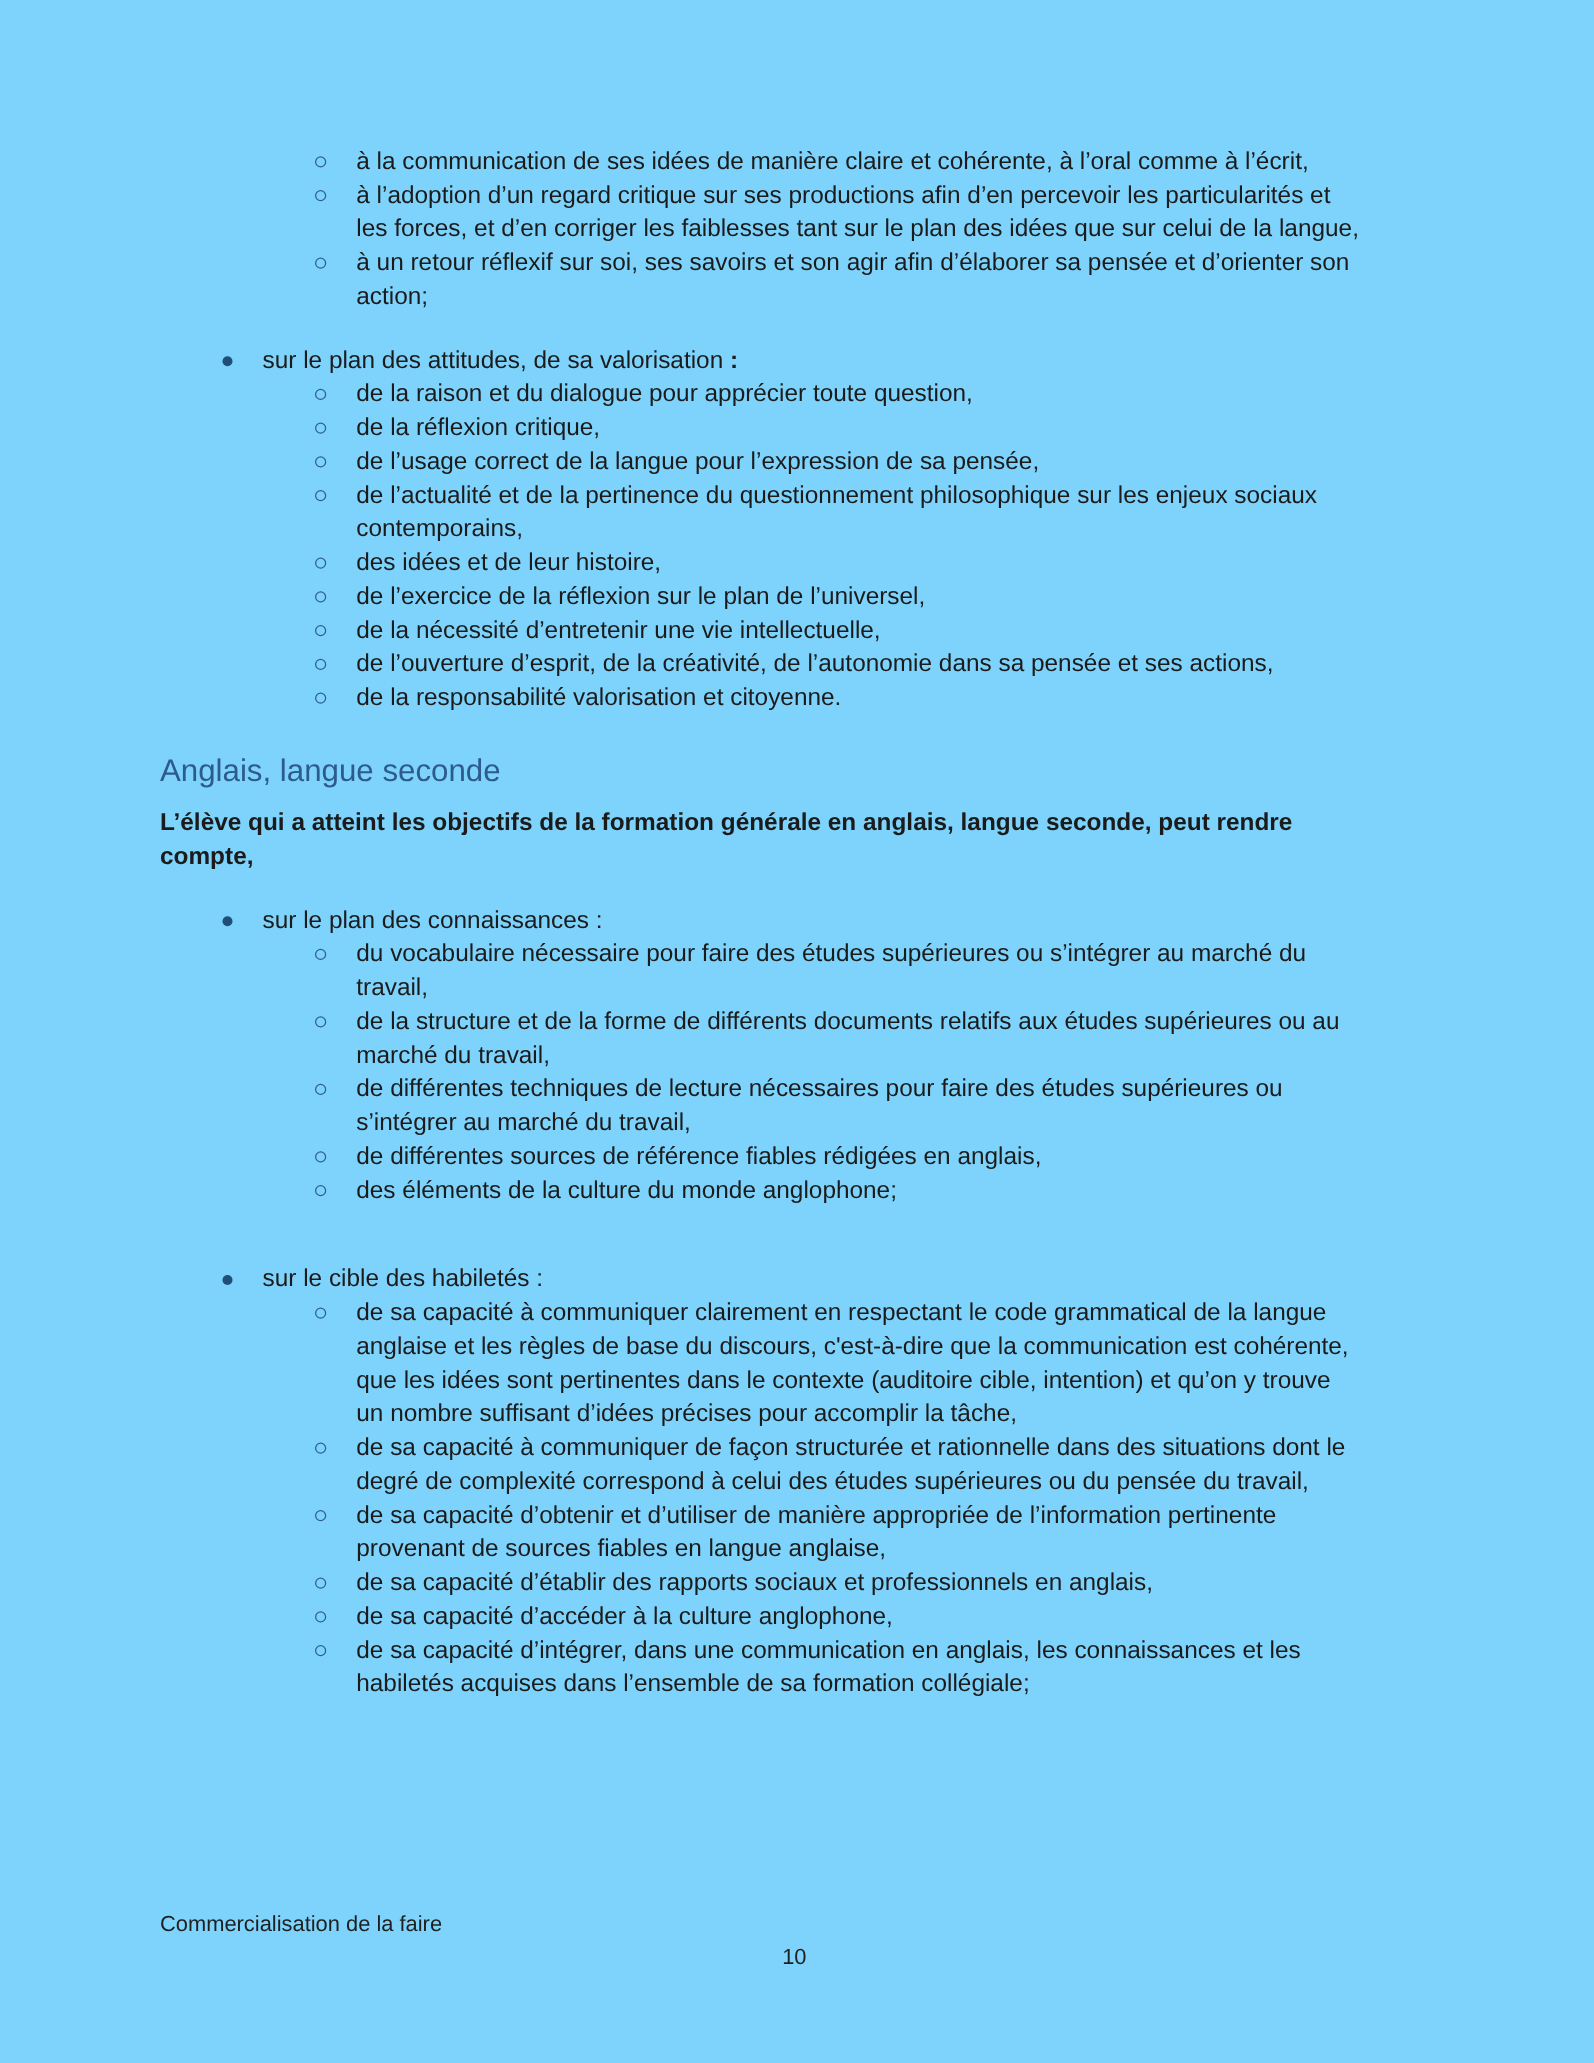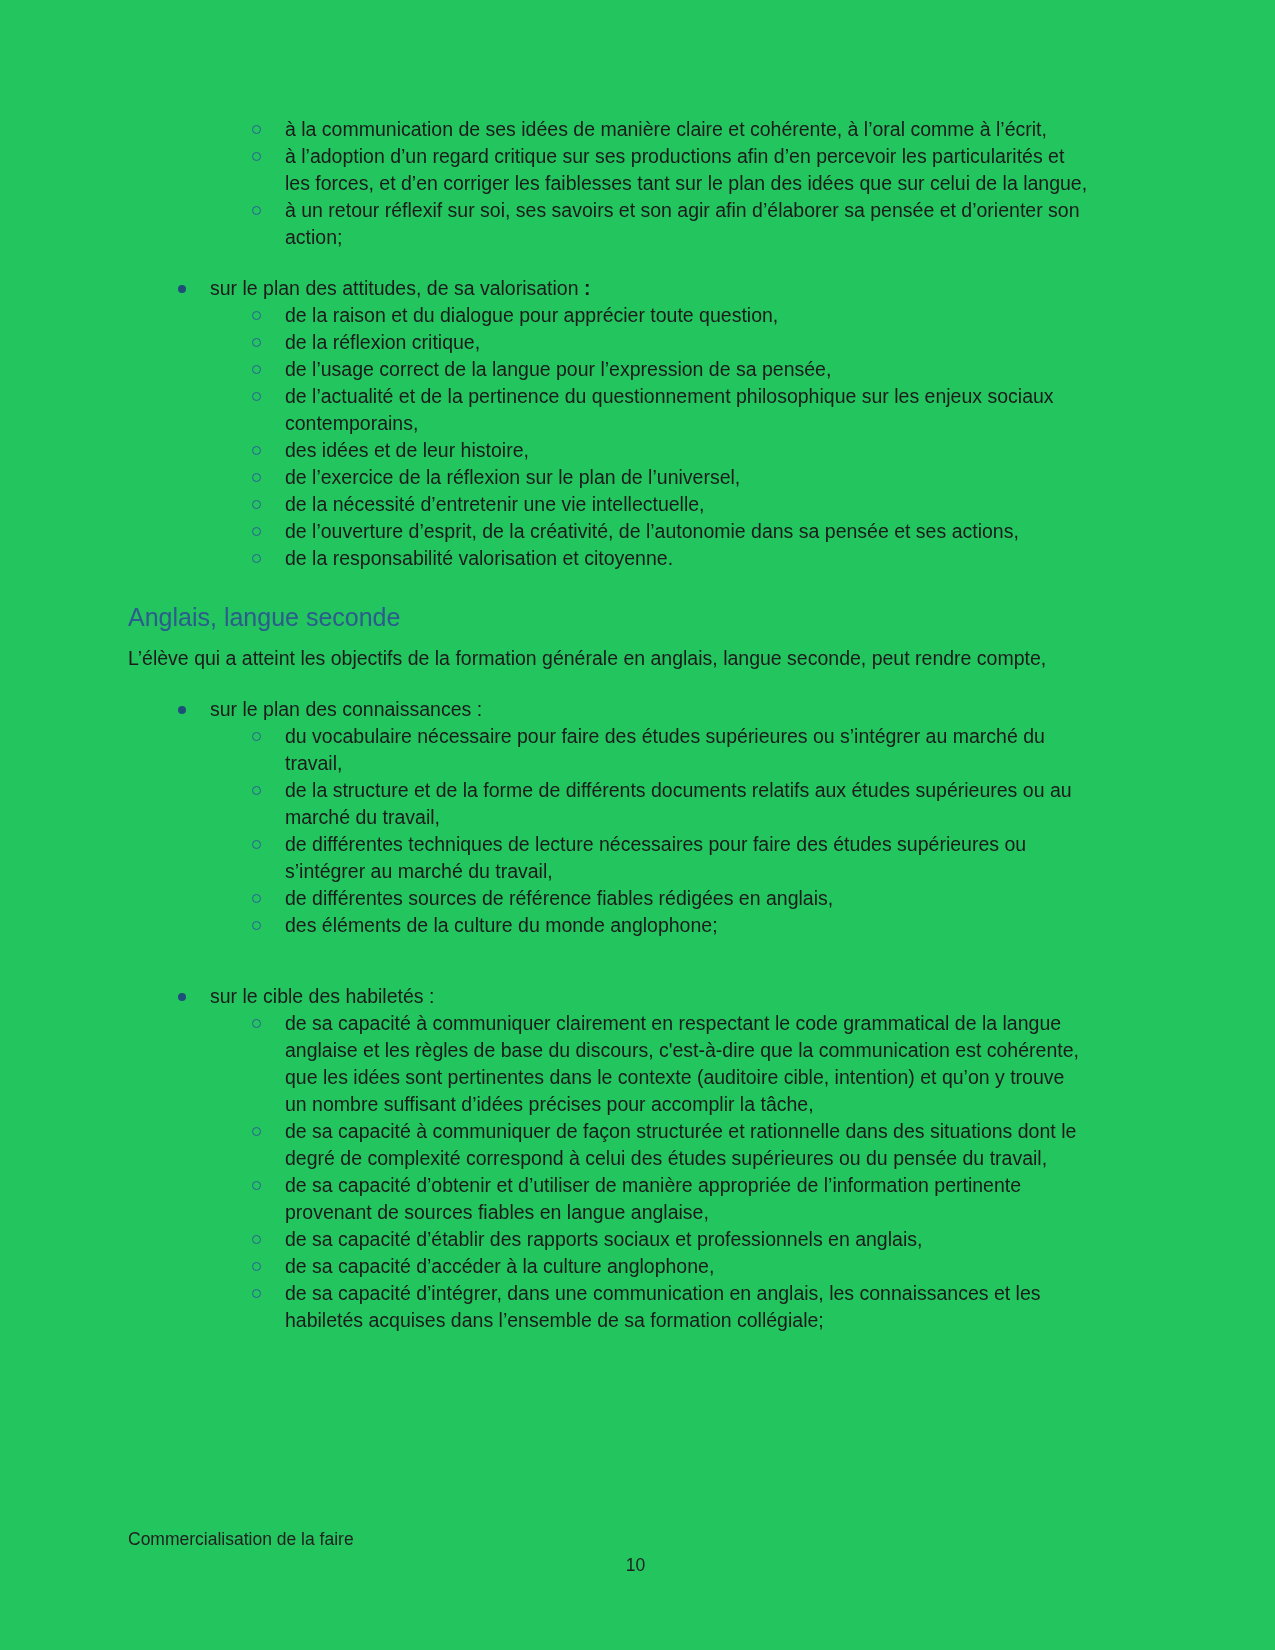--- a/index.html
+++ b/index.html
@@ -6,21 +6,21 @@
     --color-heading:#2D5B8E;
     --color-bullet:#1F4E79;
     --color-circle:#2E5E95;
     --color-text:#1B1B1B;
   }
   html,body{margin:0;padding:0;background:#e9e9e9;}
   .page{
     position:relative;
     width:1275px;height:1650px;
     margin:0 auto;
-    background:#22c55e;
+    background:#7dd3fc;
     font-family:"Liberation Sans", sans-serif;
     font-size:19.5px;
     line-height:27px;
     color:var(--color-text);
     overflow:hidden;
   }
   .content{
     position:absolute;
     left:128px;top:116px;
     width:962px;
@@ -61,20 +61,21 @@
   h2.section-heading{
     margin:30px 0 13px 0;
     font-size:25px;
     line-height:30px;
     font-weight:400;
     color:var(--color-heading);
   }
   p.body-par{
     margin:0 0 24px 0;
     max-width:962px;
+    font-weight:bold;
   }
   .bold-colon{font-weight:700;}
   .footer-left{
     position:absolute;
     left:128px;top:1528px;
     font-size:17.5px;
     line-height:22px;
     color:#1f1f1f;
   }
   .page-number{

